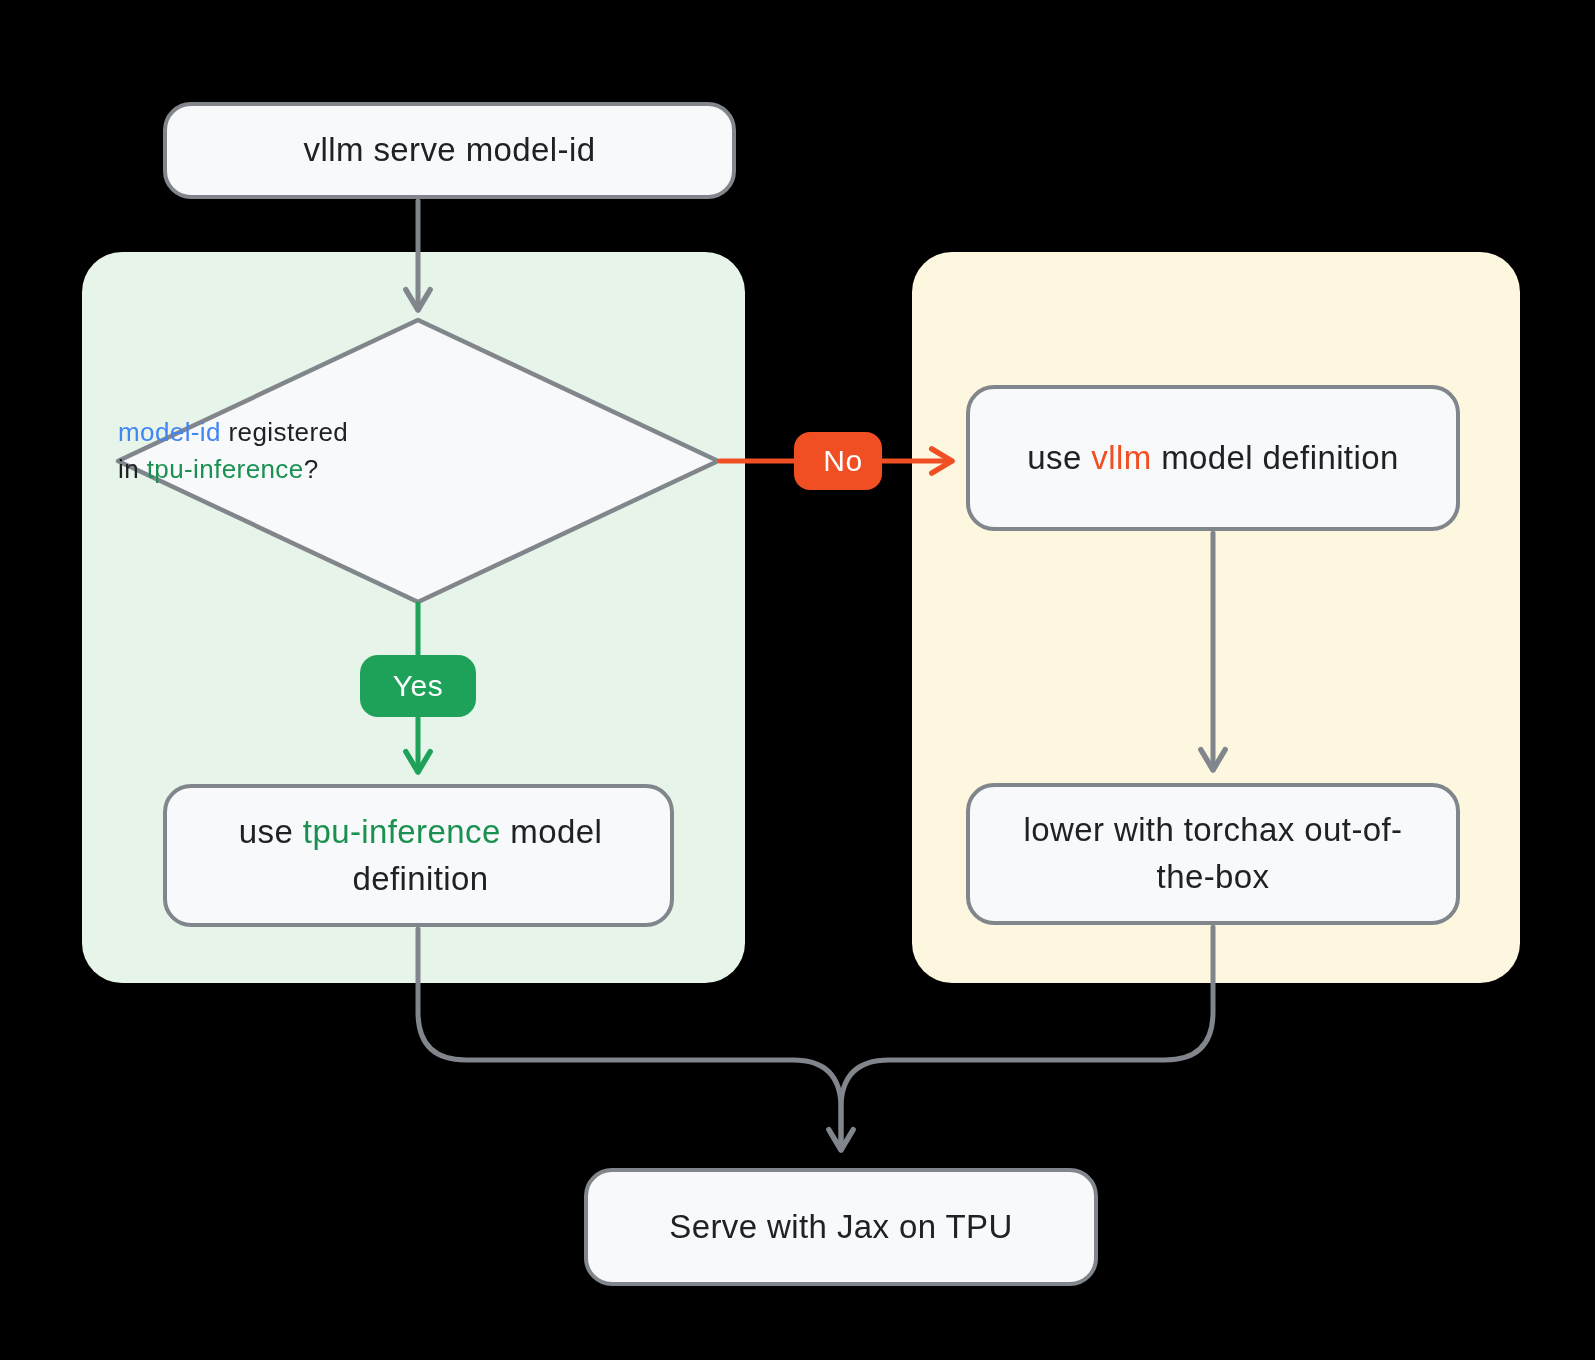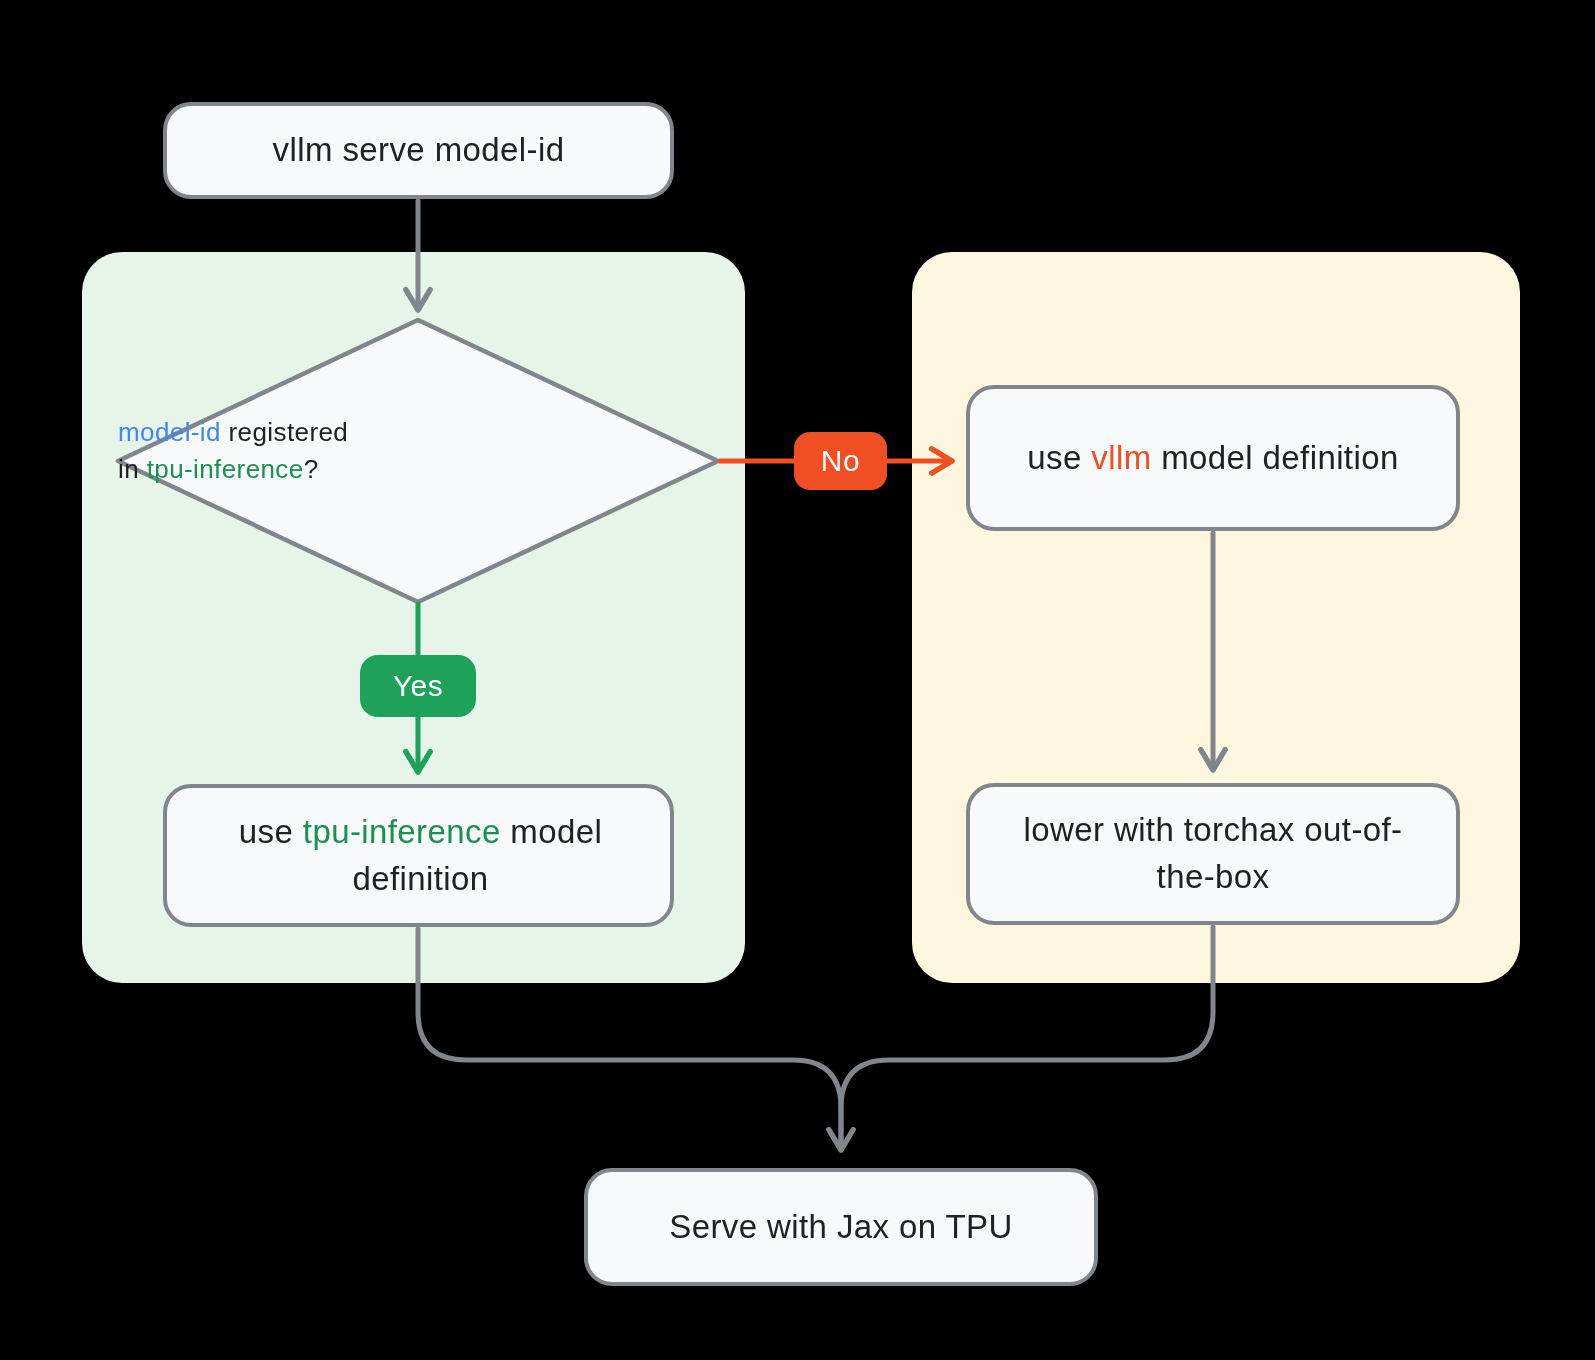--- a/index.html
+++ b/index.html
@@ -21,35 +21,35 @@
   .marker-head{fill:none;stroke-width:2;stroke-linecap:round;stroke-linejoin:round;}
   .node{
     position:absolute;z-index:2;box-sizing:border-box;
     background:var(--node-bg,#F8F9FA);
     border:4px solid var(--node-border,#80868B);
     border-radius:28px;
     display:flex;align-items:center;justify-content:center;
     text-align:center;font-size:33px;font-weight:500;
     letter-spacing:.4px;line-height:1.42;padding:0 28px;
   }
-  .node-start{left:163px;top:102px;width:511px;height:97px;}
+  .node-start{left:163px;top:102px;width:573px;height:97px;}
   .node-use-tpu{left:163px;top:784px;width:511px;height:143px;padding-left:32px;}
   .node-use-vllm{left:966px;top:385px;width:494px;height:146px;}
   .node-torchax{left:966px;top:783px;width:494px;height:142px;}
   .node-serve{left:584px;top:1168px;width:514px;height:118px;}
   .decision-label{
     position:absolute;z-index:2;left:118px;top:414px;width:600px;
     text-align:left;font-size:26px;font-weight:500;letter-spacing:.4px;line-height:1.42;
   }
   .badge{
     position:absolute;z-index:3;display:flex;align-items:center;justify-content:center;
     color:#fff;font-size:30px;font-weight:500;letter-spacing:.6px;
   }
   .badge-yes{left:360px;top:655px;width:116px;height:62px;background:var(--green-badge,#1EA25A);border-radius:18px;}
-  .badge-no{left:794px;top:432px;width:93px;height:58px;background:var(--orange,#F04E23);border-radius:16px;}
+  .badge-no{left:794px;top:432px;width:78px;height:58px;background:var(--orange,#F04E23);border-radius:16px;padding-left:10px;}
   .accent-blue{color:var(--blue,#4285F4);}
   .accent-green{color:var(--green-text,#1A9150);}
   .accent-orange{color:var(--orange,#F04E23);}
 </style>
 </head>
 <body>
 
 <div class="canvas">
 
   <div class="panel panel-yes"></div>

